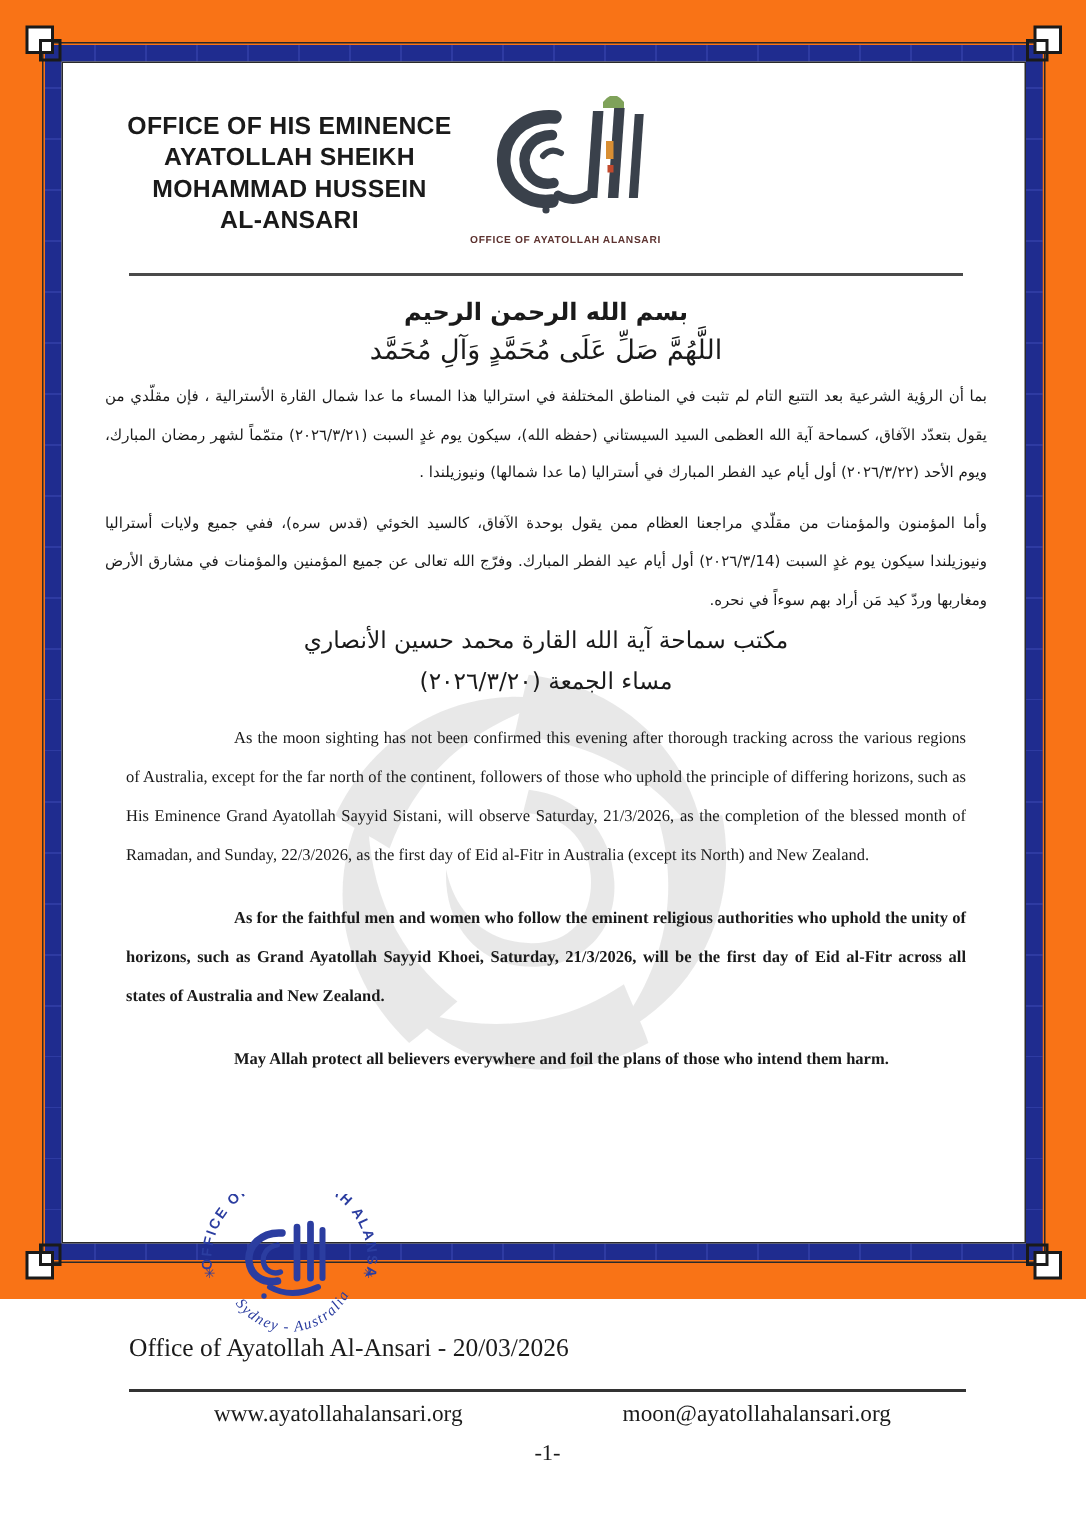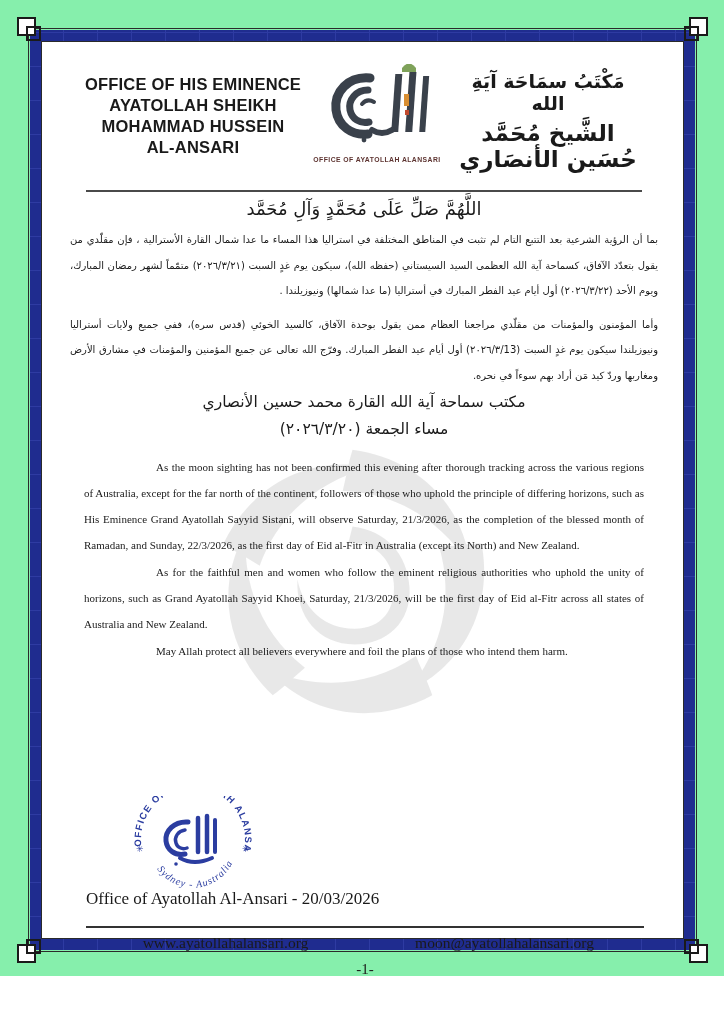--- a/index.html
+++ b/index.html
@@ -1,20 +1,20 @@
 <!DOCTYPE html>
 <html><head>
 <meta charset="utf-8">
 <style>
   html,body{margin:0;padding:0;}
   body{
     width:724px;height:1024px;background:#ffffff;overflow:hidden;
     font-family:"Liberation Serif", serif;color:#1a1a1a;
   }
-  .page{position:relative;width:724px;height:976px;background:#86efac;}
+  .page{position:relative;width:724px;height:866px;background:#f97316;}
 
   
   .frame{position:absolute;left:28px;top:28px;right:27px;bottom:24px;border:1px solid #2a2a2a;z-index:0;}
   .frame::before{content:"";position:absolute;inset:1px;
     background:repeating-linear-gradient(90deg,#1f2c8f 0 33px,#2e3ba2 33px 34px),
                repeating-linear-gradient(0deg,#1f2c8f 0 33px,#2e3ba2 33px 34px);
     background-blend-mode:lighten;}
   .frame::after{content:"";position:absolute;inset:12px;background:#fff;border:1px solid #2a2a2a;}
   .corner{position:absolute;width:30px;height:30px;z-index:3;}
   .corner svg{display:block;}
@@ -42,21 +42,21 @@
   .divider{border-top:2px solid #4a4a4a;margin:18px 2px 0 2px;}
 
   .ar{direction:rtl;font-family:"DejaVu Sans",sans-serif;}
   .bismillah{text-align:center;font-weight:bold;font-size:16px;margin-top:14px;}
   .salawat{text-align:center;font-weight:normal;font-size:18px;margin-top:6px;}
   .ar-para{font-size:10px;line-height:25.5px;text-align:justify;margin:8px -14px 0 -14px;}
   .ar-center{text-align:center;font-size:15.5px;line-height:25px;margin-top:2px;}
 
   .en-para{font-size:11px;line-height:26px;text-align:justify;text-indent:72px;margin:0;}
   .en-block{margin-top:12px;}
-  .en-para + .en-para{margin-top:1px;}
+  .en-para + .en-para{margin-top:16px;font-weight:bold;}
 
   .stamp{position:absolute;left:118px;top:796px;z-index:2;}
   .signoff{position:absolute;left:86px;top:889px;z-index:2;font-size:17px;}
 
   .footer{position:absolute;left:86px;top:926px;width:558px;z-index:2;border-top:2px solid #333;}
   .footer-links{display:flex;margin-top:6px;font-size:15.5px;}
   .footer-links .w{flex:1;text-align:center;}
   .footer-links .e{flex:1;text-align:center;}
   .page-num{text-align:center;font-size:15px;margin-top:9px;}
 </style>
@@ -133,32 +133,29 @@
             <path d="M52 14 C30 12 16 28 18 46 C20 62 34 72 50 70" stroke-width="9"></path>
             <path d="M50 26 C38 26 30 36 32 46 C34 55 42 60 51 58" stroke-width="7"></path>
             <path d="M44 40 q5 -6 12 -2" stroke-width="4"></path>
             <path d="M54 66 q10 6 20 0" stroke-width="6"></path>
           </g>
           <circle cx="46" cy="76" r="2.4" fill="#3a414b"></circle>
         </svg>
         <div class="logo-caption">OFFICE OF AYATOLLAH ALANSARI</div>
       </div>
 
-      <div class="title-ar">
-        <div class="l1">مَكْتَبُ سمَاحَة آيَةِ الله</div>
-        <div class="l2">الشَّيخ مُحَمَّد حُسَين الأنصَاري</div>
-      </div>
     </div>
 
     <div class="divider"></div>
 
     <div class="ar">
+      <div class="bismillah">بسم الله الرحمن الرحيم</div>
       <div class="salawat">اللَّهُمَّ صَلِّ عَلَى مُحَمَّدٍ وَآلِ مُحَمَّد</div>
       <p class="ar-para">بما أن الرؤية الشرعية بعد التتبع التام لم تثبت في المناطق المختلفة في استراليا هذا المساء ما عدا شمال القارة الأسترالية ، فإن مقلّدي من يقول بتعدّد الآفاق، كسماحة آية الله العظمى السيد السيستاني (حفظه الله)، سيكون يوم غدٍ السبت (٢٠٢٦/٣/٢١) متمّماً لشهر رمضان المبارك، ويوم الأحد (٢٠٢٦/٣/٢٢) أول أيام عيد الفطر المبارك في أستراليا (ما عدا شمالها) ونيوزيلندا .</p>
-      <p class="ar-para">وأما المؤمنون والمؤمنات من مقلّدي مراجعنا العظام ممن يقول بوحدة الآفاق، كالسيد الخوئي (قدس سره)، ففي جميع ولايات أستراليا ونيوزيلندا سيكون يوم غدٍ السبت (٢٠٢٦/٣/13) أول أيام عيد الفطر المبارك. وفرّج الله تعالى عن جميع المؤمنين والمؤمنات في مشارق الأرض ومغاربها وردّ كيد مَن أراد بهم سوءاً في نحره.</p>
+      <p class="ar-para">وأما المؤمنون والمؤمنات من مقلّدي مراجعنا العظام ممن يقول بوحدة الآفاق، كالسيد الخوئي (قدس سره)، ففي جميع ولايات أستراليا ونيوزيلندا سيكون يوم غدٍ السبت (٢٠٢٦/٣/14) أول أيام عيد الفطر المبارك. وفرّج الله تعالى عن جميع المؤمنين والمؤمنات في مشارق الأرض ومغاربها وردّ كيد مَن أراد بهم سوءاً في نحره.</p>
       <div class="ar-center">مكتب سماحة آية الله القارة محمد حسين الأنصاري</div>
       <div class="ar-center">مساء الجمعة (٢٠٢٦/٣/٢٠)</div>
     </div>
 
     <div class="en-block">
       <p class="en-para">As the moon sighting has not been confirmed this evening after thorough tracking across the various regions of Australia, except for the far north of the continent, followers of those who uphold the principle of differing horizons, such as His Eminence Grand Ayatollah Sayyid Sistani, will observe Saturday, 21/3/2026, as the completion of the blessed month of Ramadan, and Sunday, 22/3/2026, as the first day of Eid al-Fitr in Australia (except its North) and New Zealand.</p>
       <p class="en-para">As for the faithful men and women who follow the eminent religious authorities who uphold the unity of horizons, such as Grand Ayatollah Sayyid Khoei, Saturday, 21/3/2026, will be the first day of Eid al-Fitr across all states of Australia and New Zealand.</p>
       <p class="en-para">May Allah protect all believers everywhere and foil the plans of those who intend them harm.</p>
     </div>
   </div>

